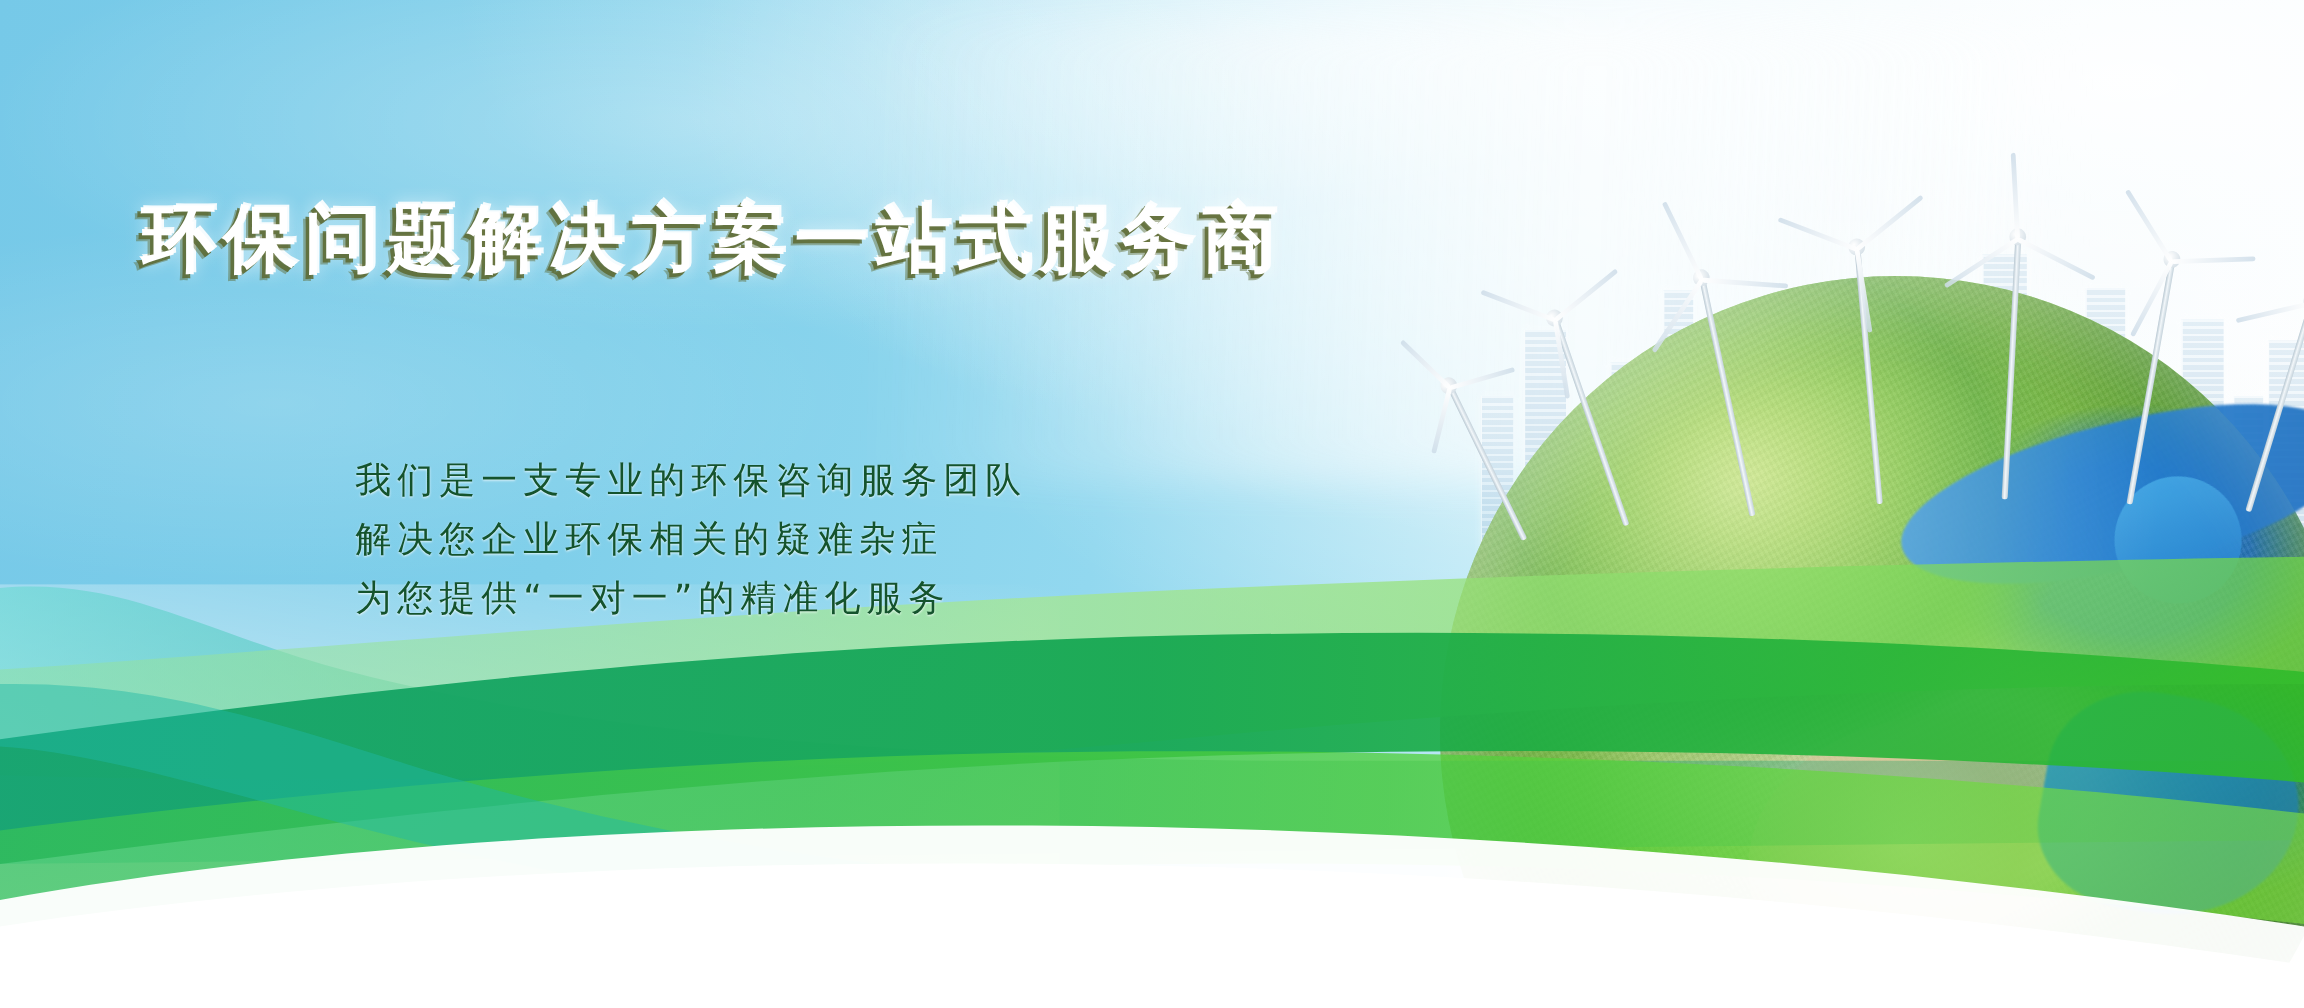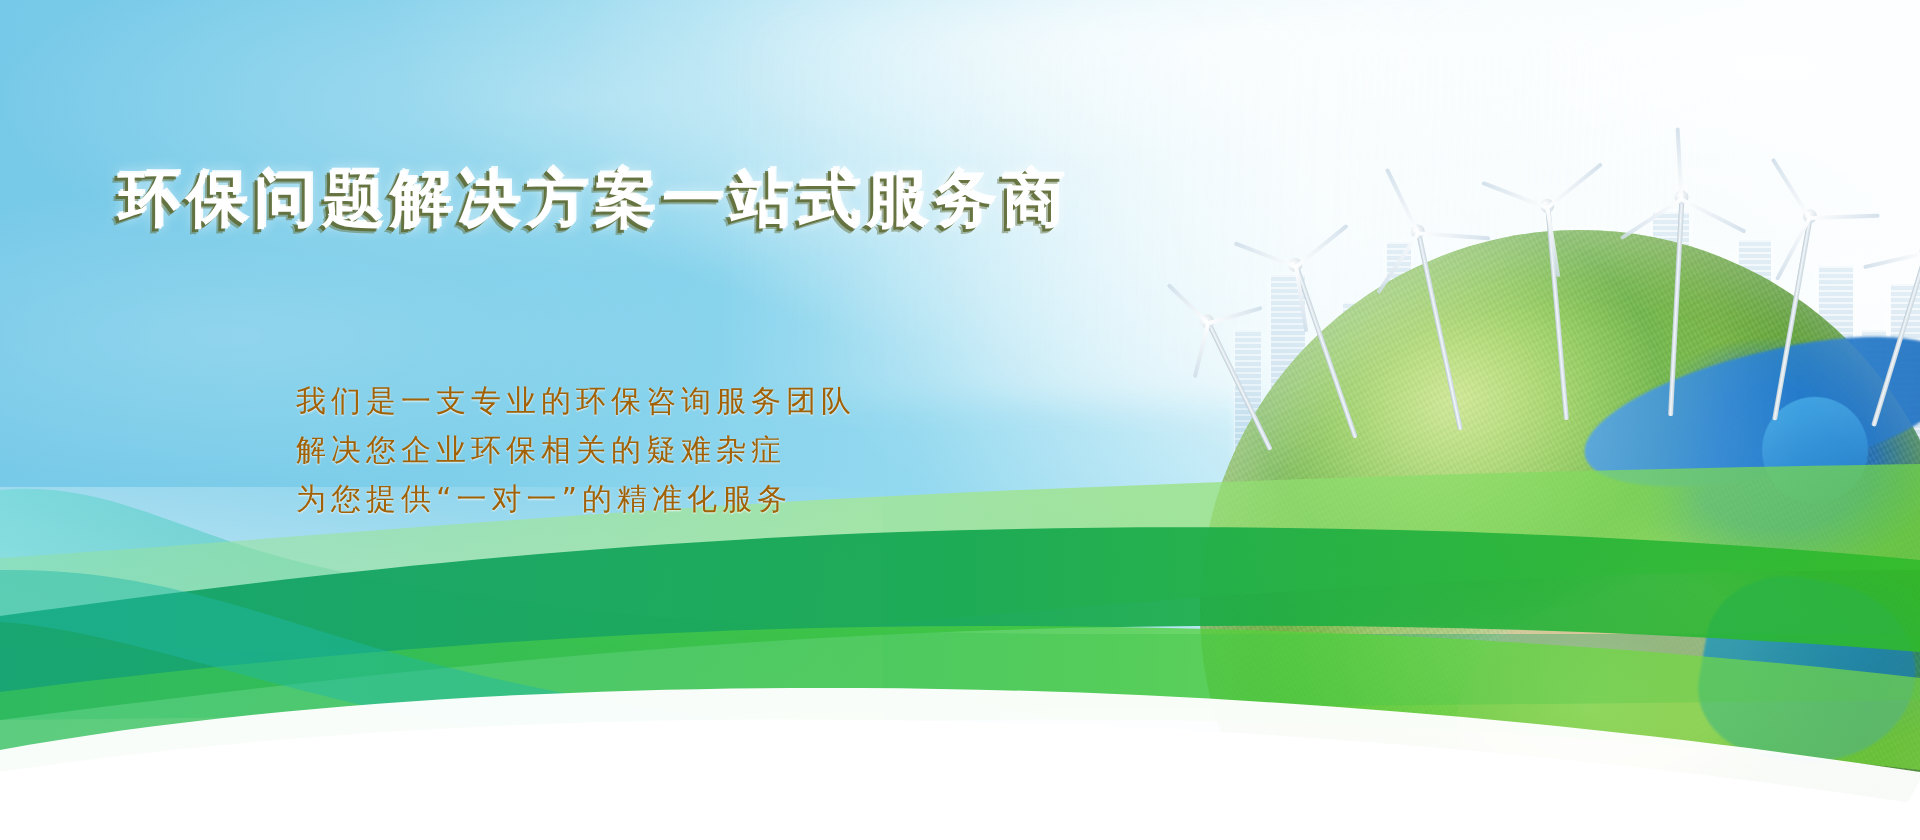--- a/index.html
+++ b/index.html
@@ -138,21 +138,21 @@
     font-weight:700;color:#ffffff;white-space:nowrap;
     font-family:"DejaVu Sans","Liberation Sans",sans-serif;
     text-shadow:
       -3px 3px 0 rgba(92,104,48,.85),
       -5px 5px 0 rgba(92,104,48,.45),
       2px -2px 0 rgba(255,255,255,.9),
       0 0 14px rgba(255,255,255,.75);
   }
   .subcopy{
     position:absolute;left:296px;top:386px;
-    color:#a16207;
+    color:#14532d;
   }
   .subline{
     font-size:30px;line-height:1;letter-spacing:5px;white-space:nowrap;
     margin-bottom:19px;
     text-shadow:0 1px 2px rgba(255,255,255,.85);
     font-family:"DejaVu Sans","Liberation Sans",sans-serif;
   }
 </style>
 </head>
 <body>

